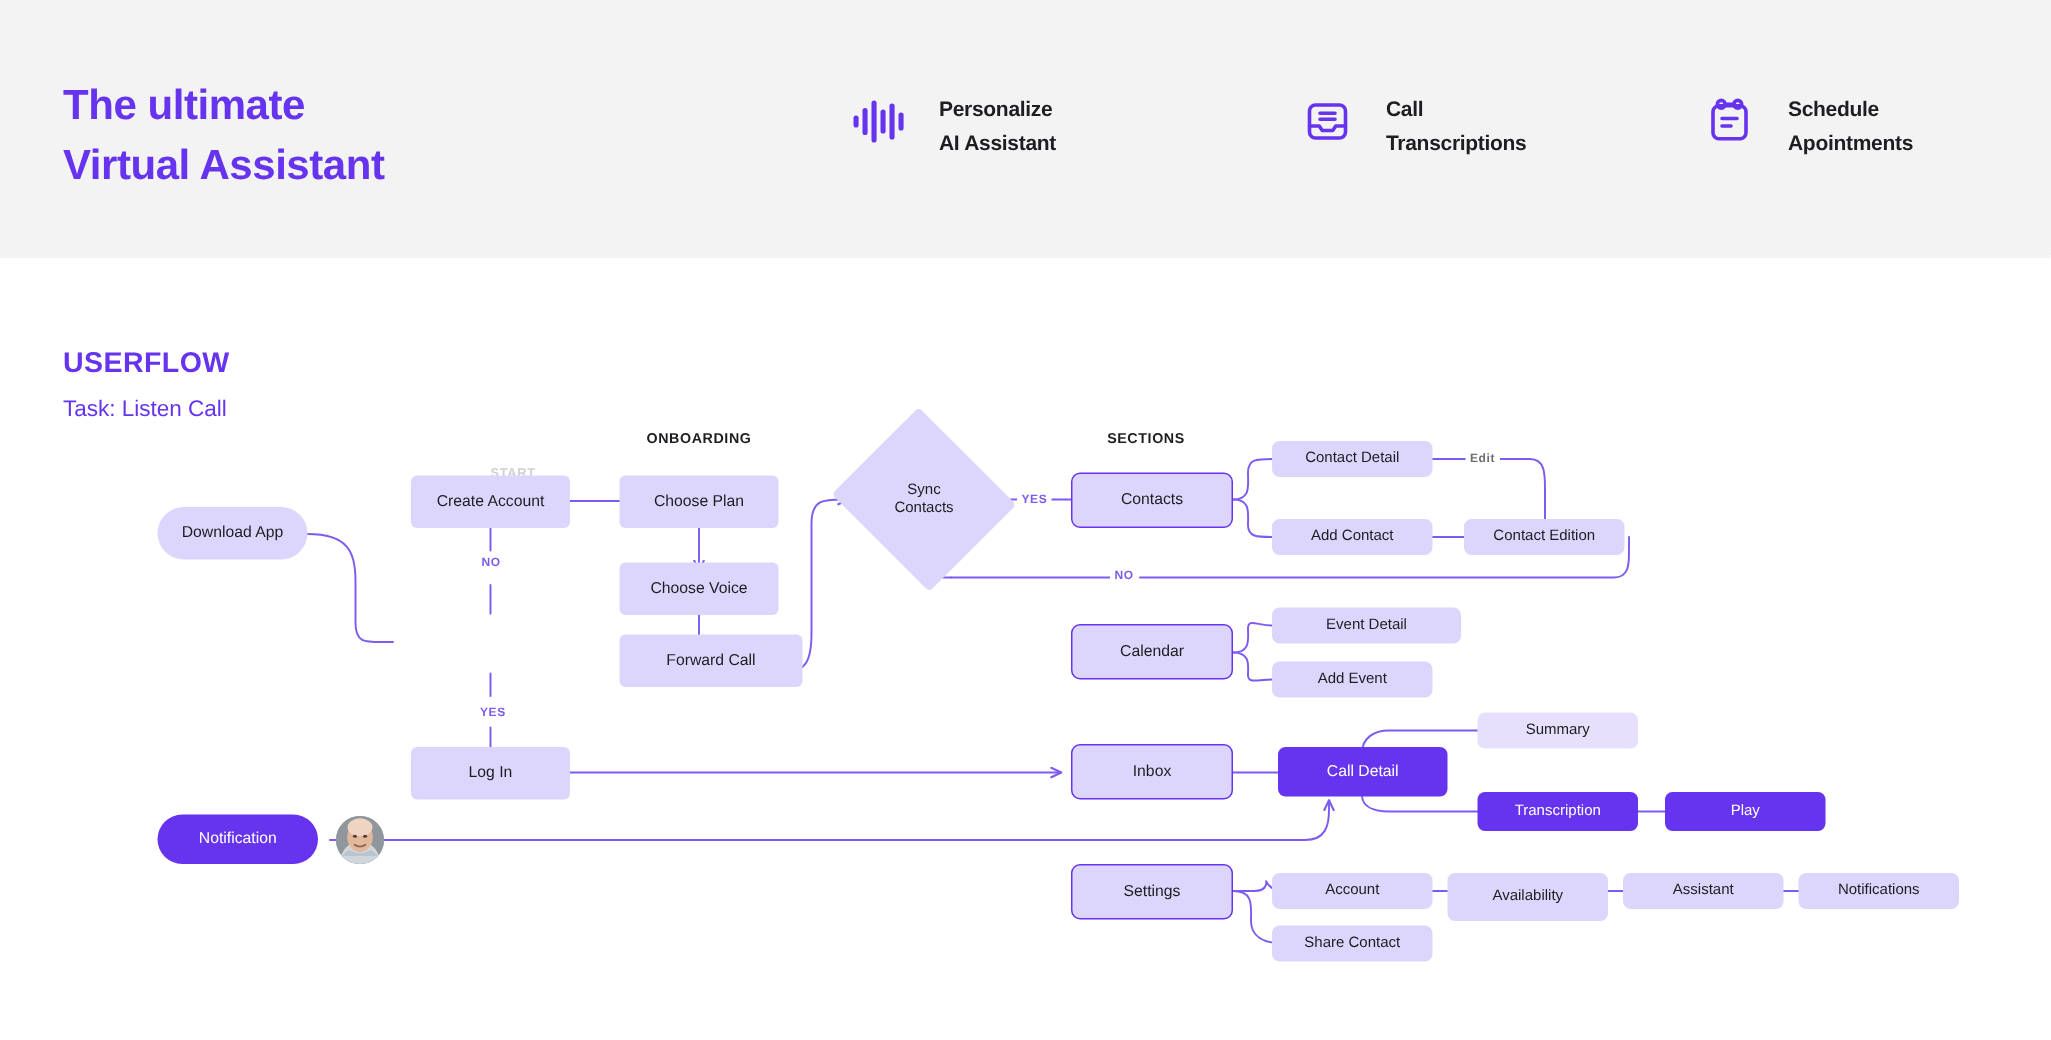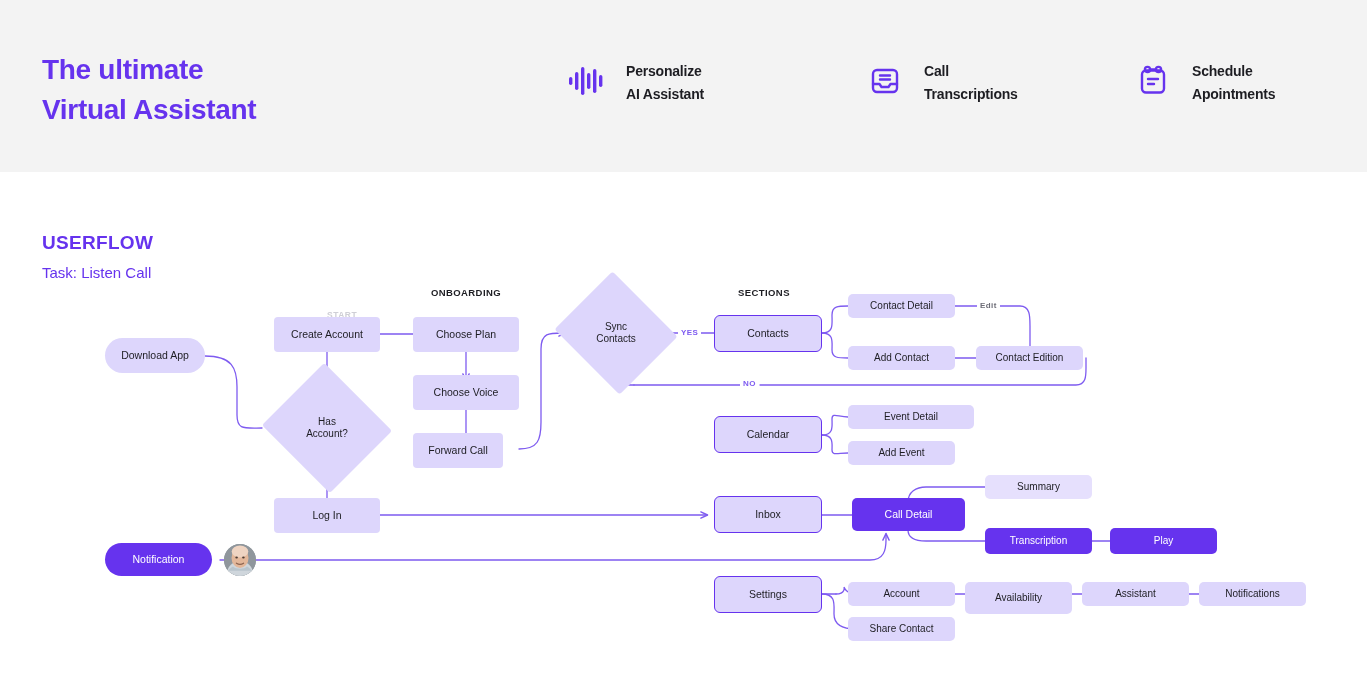--- a/index.html
+++ b/index.html
@@ -226,32 +226,25 @@
   <div class="node pill" style="left:105px;top:166px;width:100px;height:35px;">Download App</div>
 
   <div class="startlabel" style="left:327px;top:138px;">START</div>
 
   <div class="node" style="left:274px;top:145px;width:106px;height:35px;">Create Account</div>
 
   <div class="node" style="left:413px;top:145px;width:106px;height:35px;">Choose Plan</div>
 
   <div class="node" style="left:413px;top:203px;width:106px;height:35px;">Choose Voice</div>
 
-  <div class="node" style="left:413px;top:261px;width:90px;height:35px;">Forward Call</div>
+  <div class="node" style="left:413px;top:251px;width:122px;height:35px;">Forward Call</div>
 
   <div class="elabel" style="left:318px;top:198px;">NO</div>
   <div class="elabel" style="left:317px;top:298px;">YES</div>
 
-  <div class="diamond" style="left:279px;top:212px;width:96px;height:88px;">
-    <span class="dshape"></span>
-    <span class="dlabel">
-      <div>Has</div>
-      <div>Account?</div>
-    </span>
-  </div>
 
   <div class="diamond" style="left:570px;top:120px;width:92px;height:82px;">
     <span class="dshape"></span>
     <span class="dlabel">
       <div>Sync</div>
       <div>Contacts</div>
     </span>
   </div>
 
   <div class="elabel" style="left:678px;top:156px;">YES</div>

